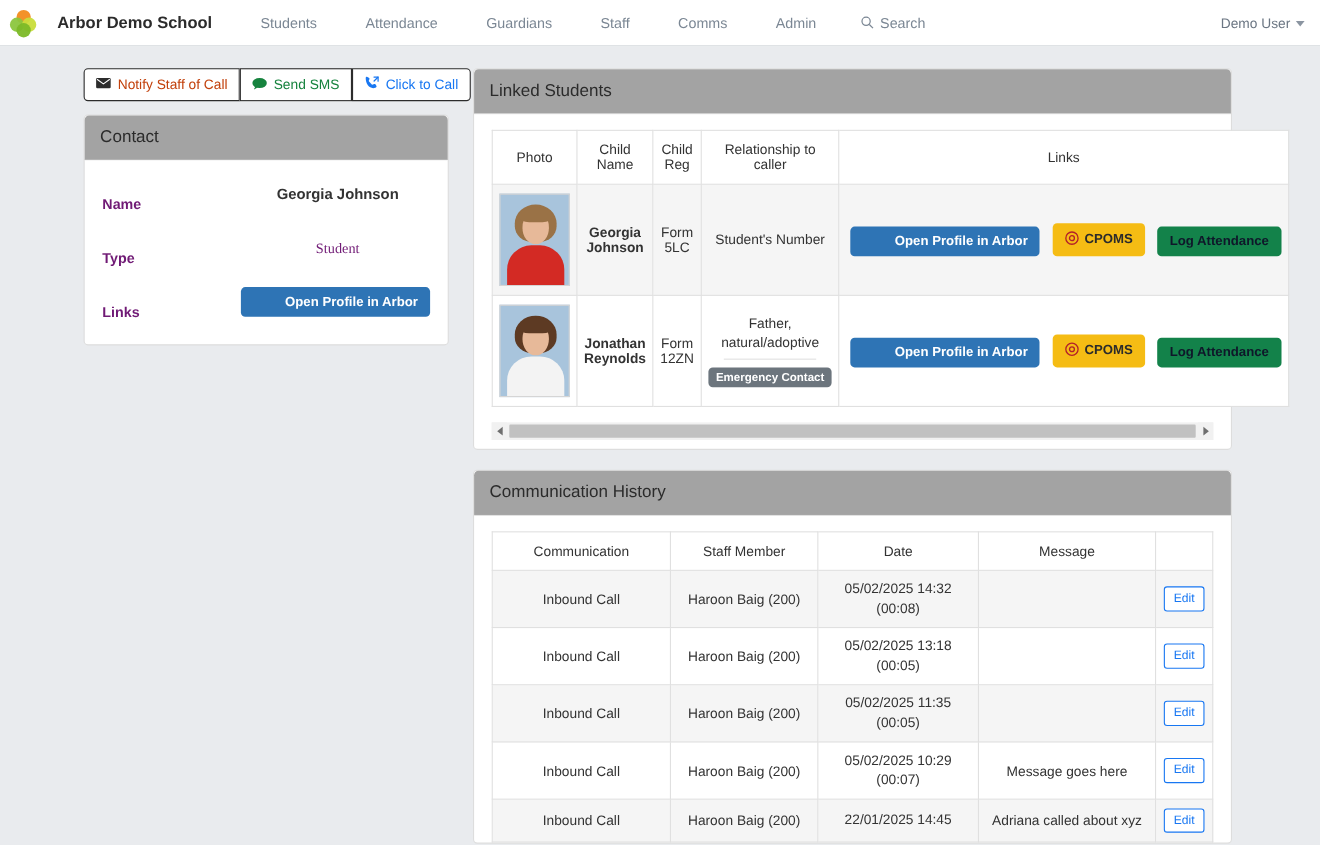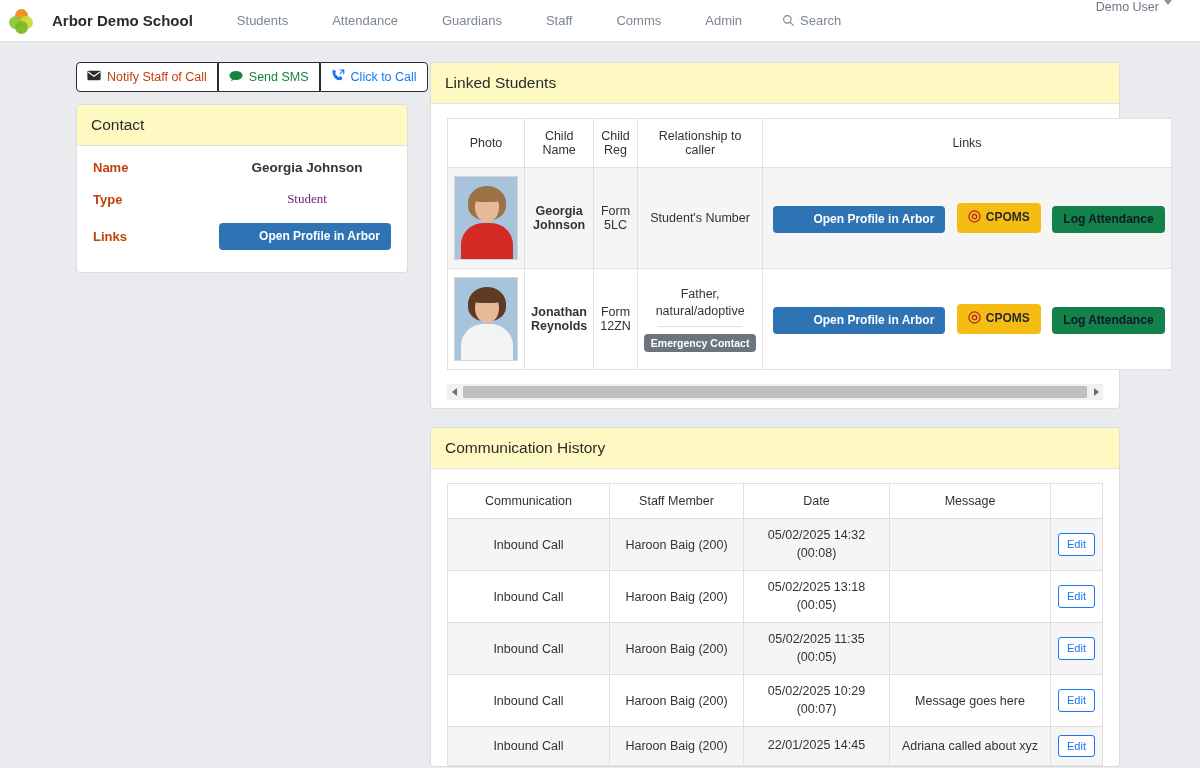--- a/index.html
+++ b/index.html
@@ -42,22 +42,22 @@
     margin-left: 10px; margin-right: 22px; white-space: nowrap;
   }
   .navlinks { display: flex; align-items: center; }
   .navlink {
     color: #7b8794; font-size: 13px; padding: 0 22px; white-space: nowrap;
     text-decoration: none; cursor: pointer;
   }
   .navlink.search { display: flex; align-items: center; gap: 5px; padding-left: 18px;}
   .navlink.search svg { display:block; }
   .userbox {
-    position: absolute; right: 28px; top: 0; height: 42px;
-    display: flex; color: #6b7683; font-size: 12.5px;
+    position: absolute; right: 14px; top: 0; height: 42px;
+    display: flex; align-items: center; color: #6b7683; font-size: 12.5px;
     cursor: pointer; white-space: nowrap;
   }
   .caret-down {
     display:inline-block; margin-left:5px;
     border-left:4px solid transparent; border-right:4px solid transparent;
     border-top:5px solid #8b95a1;
   }
 
   
   .page { padding: 20px 80px 0 76px; display:block; }
@@ -90,30 +90,30 @@
   
   .panel {
     background: #ffffff;
     border: 1px solid #dddddd;
     border-radius: 4px;
     margin-bottom: 18px;
   }
   .panel-head {
     padding: 11px 14px;
     border-bottom: 1px solid #e2e2e2;
-    background: #fef9c3;
+    background: #a3a3a3;
     border-top-left-radius: 4px; border-top-right-radius: 4px;
   }
   .panel-title { font-size: 15.5px; color: #2b2b2b; }
   .panel-body { padding: 14px 16px 18px 16px; }
 
   
   .kv { display: flex; align-items: center; margin-bottom: 16px; }
   .kv:last-child { margin-bottom: 4px; }
-  .kv-key { width: 130px; font-weight: bold; color: #c2410c; font-size: 13px; }
+  .kv-key { width: 130px; font-weight: bold; color: #701a75; font-size: 13px; margin-top: 18px; }
   .kv-val { flex: 1; text-align: center; }
   .kv-val.name { font-weight: bold; color: #333; font-size: 13.5px; }
   .kv-val.muted { color: #701a75; font-family: Liberation Serif, serif; }
 
   
   .btn {
     display: inline-block; border: none; border-radius: 4px;
     font-size: 12px; font-weight: bold; padding: 7px 11px;
     cursor: pointer; white-space: nowrap; line-height: 1.1;
   }

